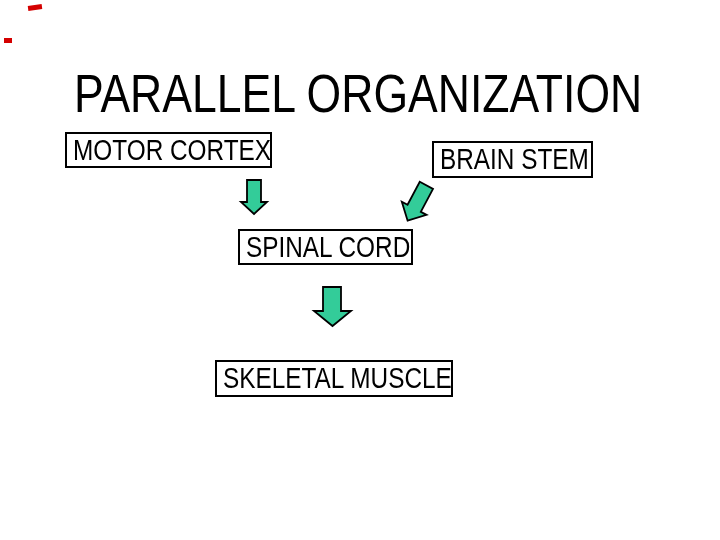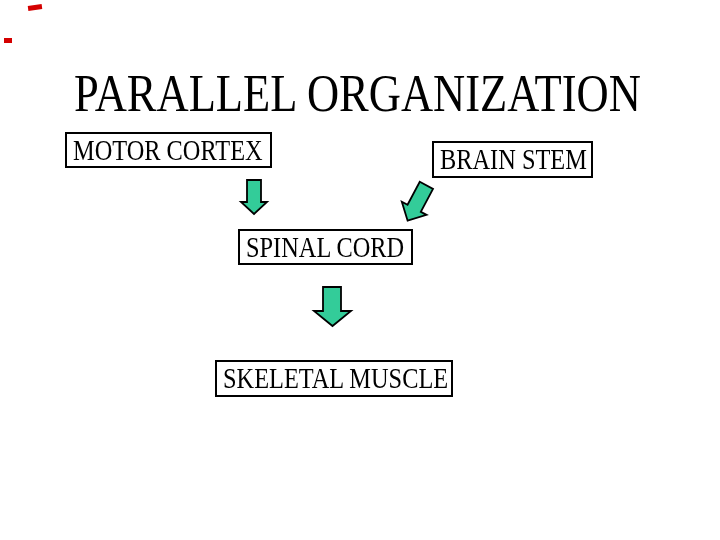--- a/index.html
+++ b/index.html
@@ -6,21 +6,21 @@
     margin: 0;
     padding: 0;
     background: #ffffff;
   }
   #slide {
     position: relative;
     width: 720px;
     height: 540px;
     background: #ffffff;
     overflow: hidden;
-    font-family: Liberation Serif, serif;
+    font-family: Liberation Sans, sans-serif;
     color: #000000;
   }
   .slide-title {
     position: absolute;
     left: 74px;
     top: 67px;
     font-size: 53px;
     line-height: 53px;
     white-space: nowrap;
     transform: scaleX(0.84);

